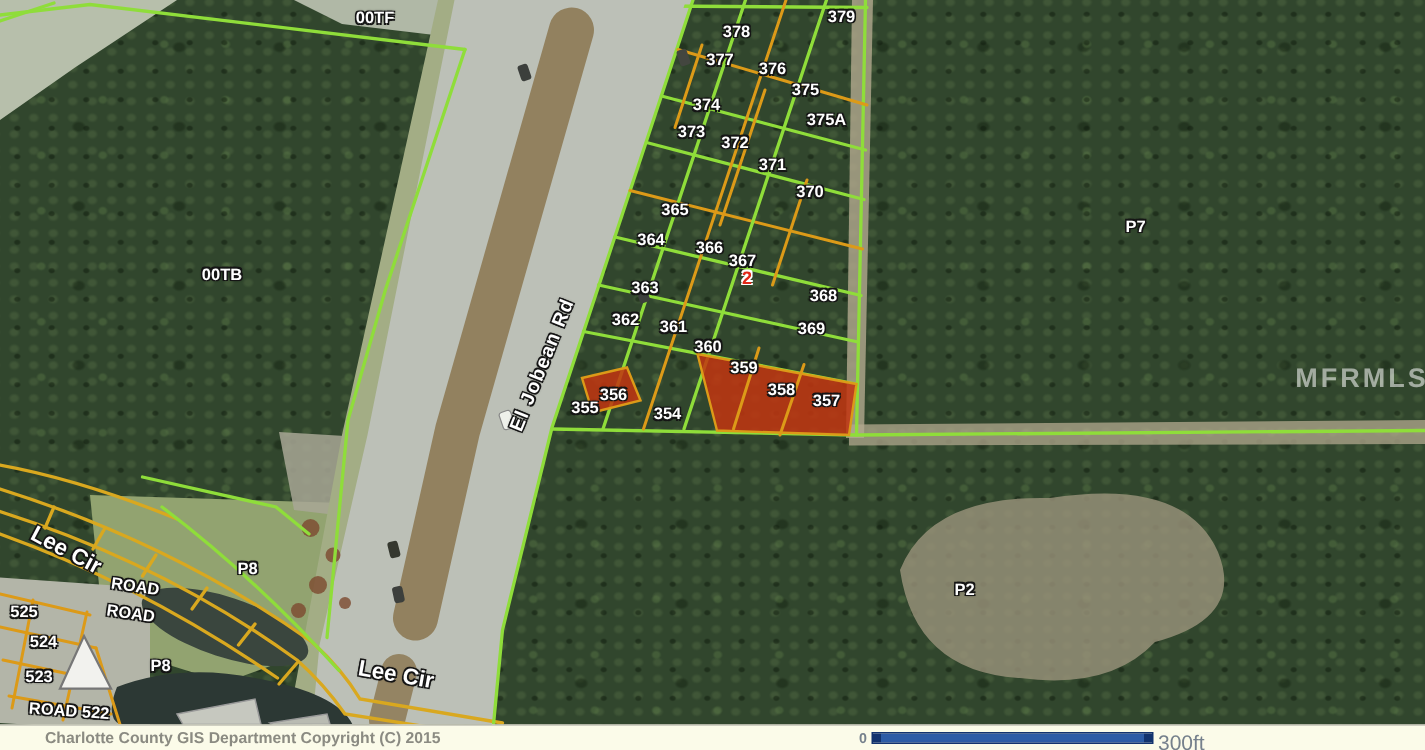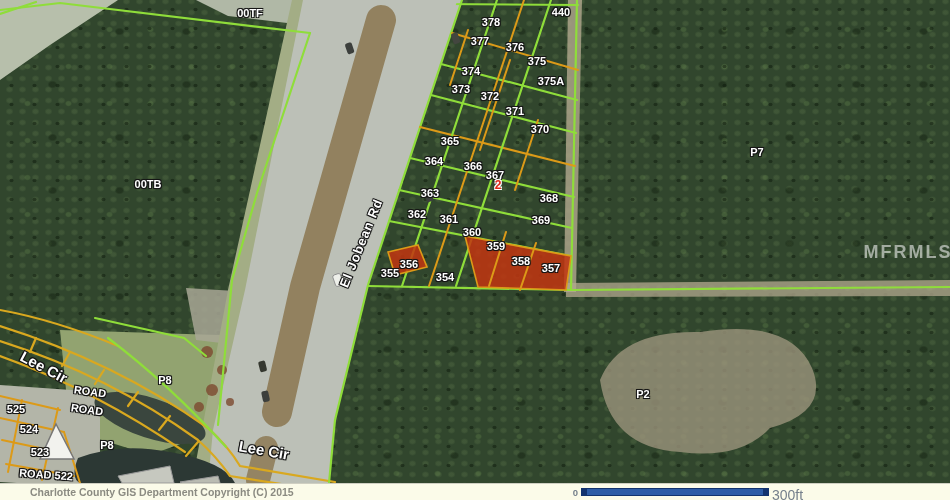--- a/index.html
+++ b/index.html
@@ -155,21 +155,21 @@
         <rect x="346" y="43" width="7" height="11" rx="2" fill="#3c3f3c" transform="rotate(-19 349 48)"></rect>
         <rect x="452" y="33" width="7" height="11" rx="2" fill="#43463f" transform="rotate(-19 455 38)"></rect>
         <rect x="425" y="191" width="7" height="11" rx="2" fill="#3c3f3c" transform="rotate(-19 428 196)"></rect>
         <rect x="259" y="361" width="7" height="11" rx="2" fill="#35382f" transform="rotate(-14 262 366)"></rect>
         <rect x="262" y="391" width="7" height="11" rx="2" fill="#3c3f3c" transform="rotate(-12 265 396)"></rect>
         <rect x="334" y="274" width="8" height="12" rx="2" fill="#eef0ea" stroke="#888" stroke-width="0.8" transform="rotate(-19 338 280)"></rect>
       </g>
     </svg>
 
     <div>
-        <div class="map-label parcel" style="left: 561px; top: 12px; transform: translate(-50%, -50%);">440</div>
+        <div class="map-label parcel" style="left: 561px; top: 12px; transform: translate(-50%, -50%);">379</div>
         <div class="map-label parcel" style="left: 491px; top: 22px; transform: translate(-50%, -50%);">378</div>
         <div class="map-label parcel" style="left: 480px; top: 41px; transform: translate(-50%, -50%);">377</div>
         <div class="map-label parcel" style="left: 515px; top: 47px; transform: translate(-50%, -50%);">376</div>
         <div class="map-label parcel" style="left: 537px; top: 61px; transform: translate(-50%, -50%);">375</div>
         <div class="map-label parcel" style="left: 471px; top: 71px; transform: translate(-50%, -50%);">374</div>
         <div class="map-label parcel" style="left: 551px; top: 81px; transform: translate(-50%, -50%);">375A</div>
         <div class="map-label parcel" style="left: 461px; top: 89px; transform: translate(-50%, -50%);">373</div>
         <div class="map-label parcel" style="left: 490px; top: 96px; transform: translate(-50%, -50%);">372</div>
         <div class="map-label parcel" style="left: 515px; top: 111px; transform: translate(-50%, -50%);">371</div>
         <div class="map-label parcel" style="left: 540px; top: 129px; transform: translate(-50%, -50%);">370</div>
@@ -191,21 +191,21 @@
         <div class="map-label parcel" style="left: 390px; top: 273px; transform: translate(-50%, -50%);">355</div>
         <div class="map-label parcel" style="left: 445px; top: 277px; transform: translate(-50%, -50%);">354</div>
         <div class="map-label parcel" style="left: 250px; top: 13px; transform: translate(-50%, -50%);">00TF</div>
         <div class="map-label parcel" style="left: 148px; top: 184px; transform: translate(-50%, -50%);">00TB</div>
         <div class="map-label parcel" style="left: 757px; top: 152px; transform: translate(-50%, -50%);">P7</div>
         <div class="map-label parcel" style="left: 643px; top: 394px; transform: translate(-50%, -50%);">P2</div>
         <div class="map-label parcel" style="left: 165px; top: 380px; transform: translate(-50%, -50%);">P8</div>
         <div class="map-label parcel" style="left: 107px; top: 445px; transform: translate(-50%, -50%);">P8</div>
         <div class="map-label parcel" style="left: 16px; top: 409px; transform: translate(-50%, -50%);">525</div>
         <div class="map-label parcel" style="left: 29px; top: 429px; transform: translate(-50%, -50%); text-align: center;">524</div>
-        <div class="map-label parcel" style="left: 40px; top: 452px; transform: translate(-50%, -50%);">523</div>
+        <div class="map-label parcel" style="left: 26px; top: 452px; transform: translate(-50%, -50%);">523</div>
         <div class="map-label parcel" style="left: 90px; top: 392px; transform: translate(-50%, -50%) rotate(8deg);">ROAD</div>
         <div class="map-label parcel" style="left: 87px; top: 410px; transform: translate(-50%, -50%) rotate(8deg);">ROAD</div>
         <div class="map-label parcel" style="left: 46px; top: 475px; transform: translate(-50%, -50%) rotate(4deg);">ROAD 522</div>
         <div class="map-label road" style="left: 44px; top: 367px; transform: translate(-50%, -50%) rotate(28deg);">Lee Cir</div>
         <div class="map-label road" style="left: 264px; top: 450px; transform: translate(-50%, -50%) rotate(10deg);">Lee Cir</div>
         <div class="map-label street" style="left: 361px; top: 243px; transform: translate(-50%, -50%) rotate(-68deg);">El Jobean Rd</div>
         <div class="map-label watermark" style="left: 908px; top: 252px; transform: translate(-50%, -50%);">MFRMLS</div>
       </div>
   </div>
 

